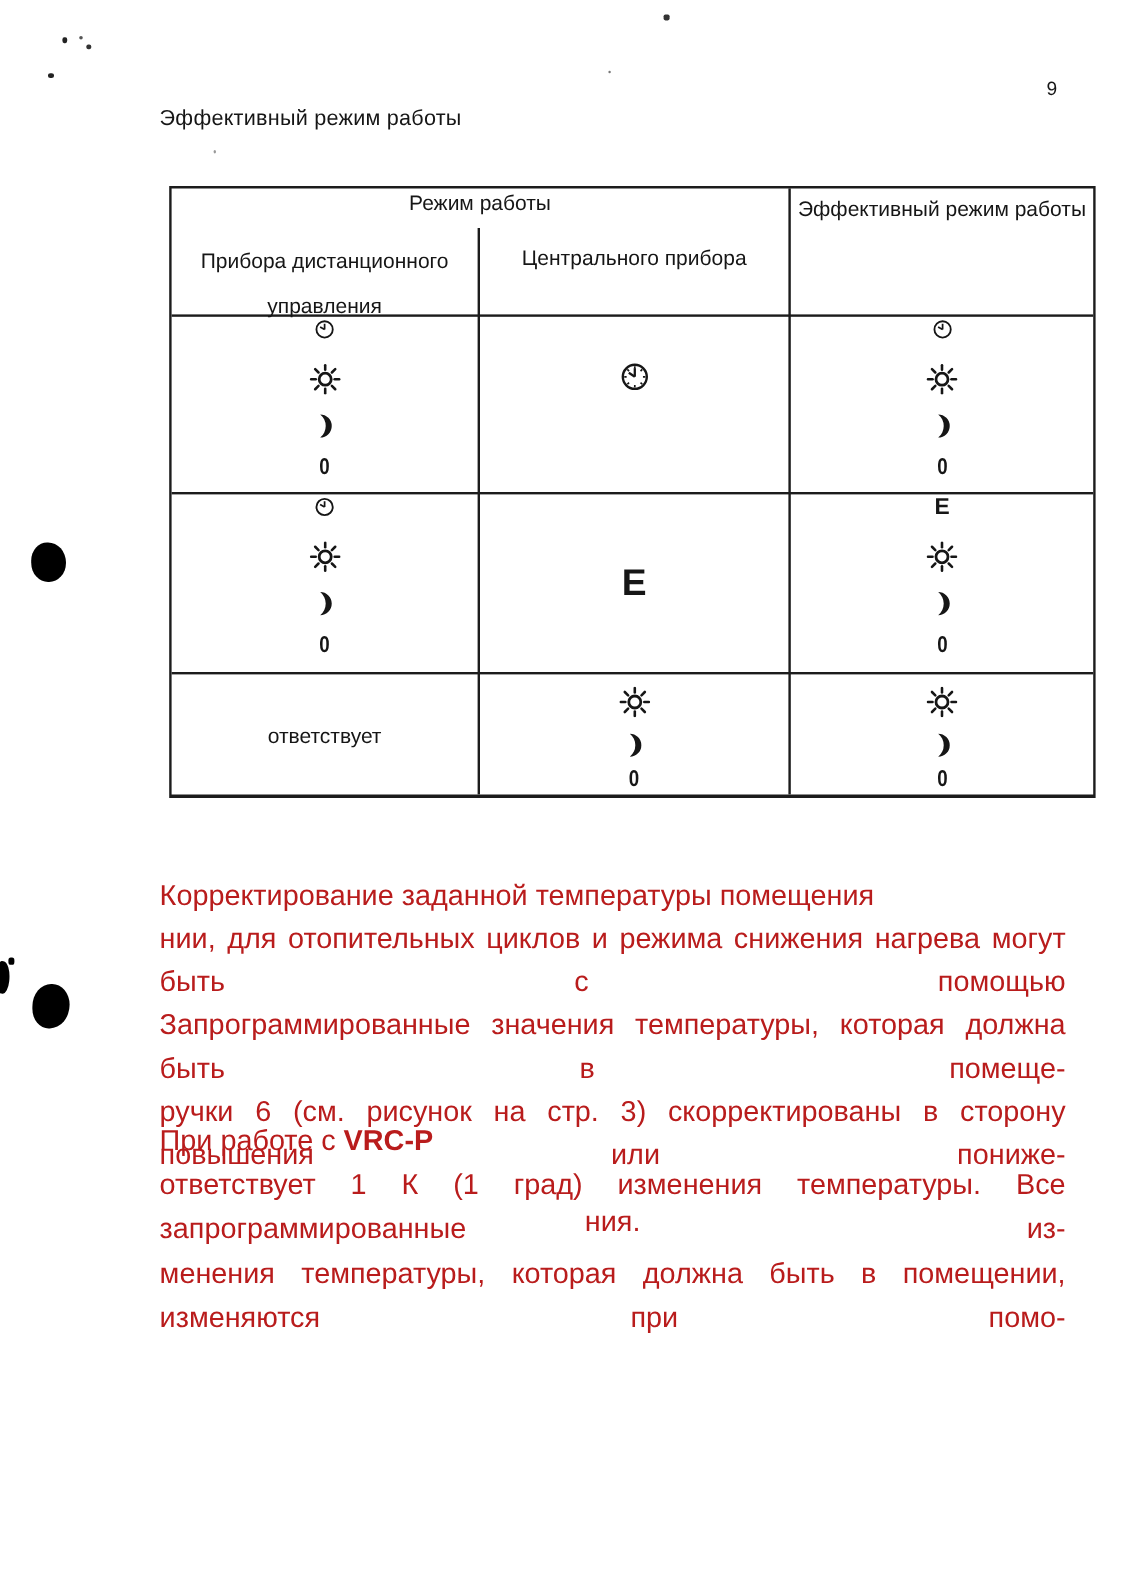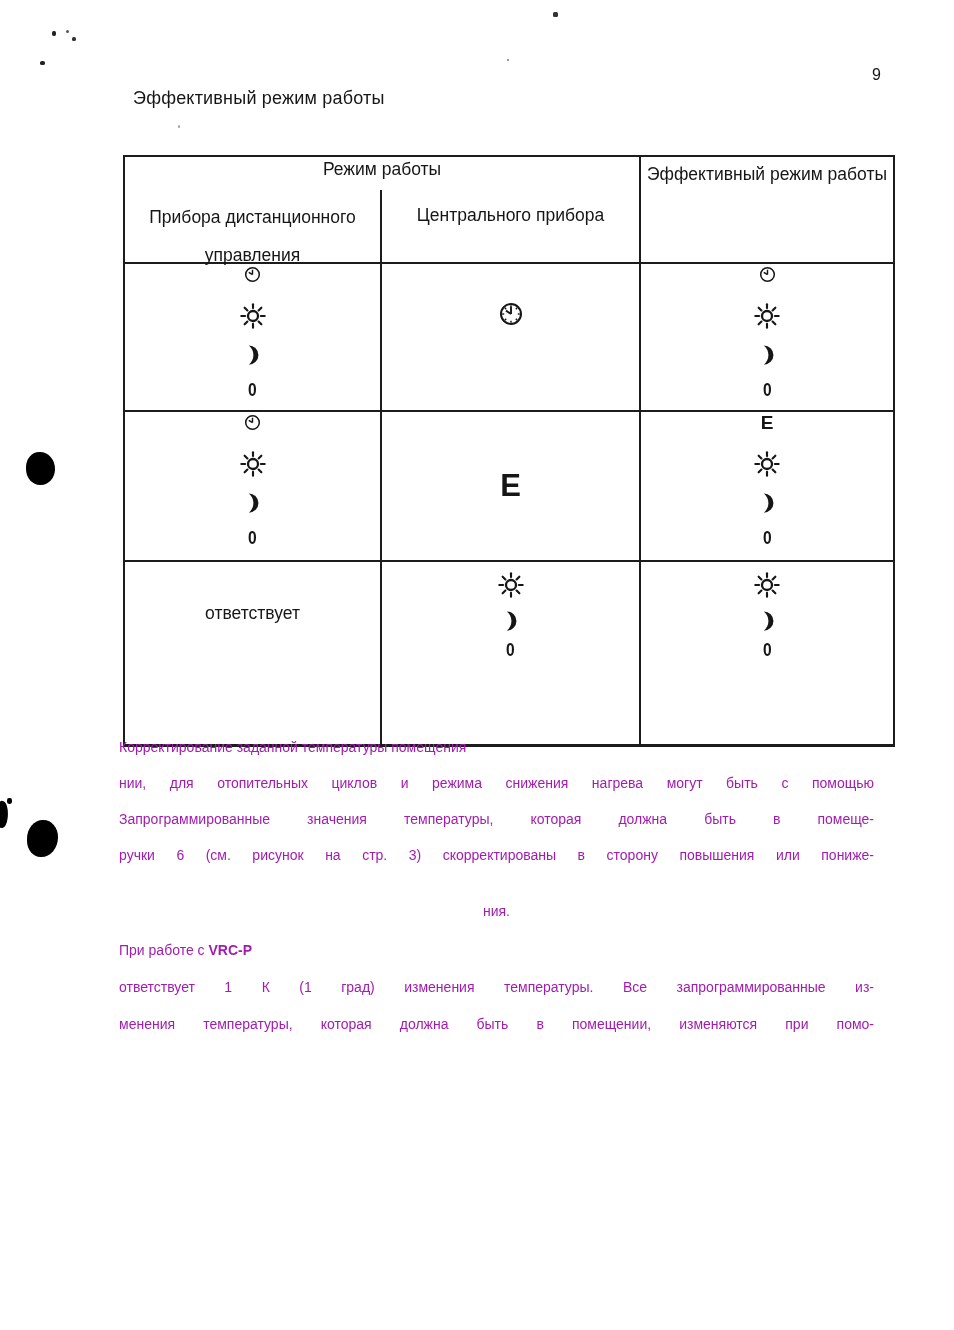--- a/index.html
+++ b/index.html
@@ -5,21 +5,21 @@
   html,body{margin:0;padding:0;background:#ffffff;}
   .page{position:relative;width:954px;height:1330px;background:#ffffff;overflow:hidden;
         font-family:"Liberation Sans","DejaVu Sans",sans-serif;color:#161616;}
   .abs{position:absolute;}
 
   
   .pageno{left:872px;top:66px;font-size:16px;}
   .doc-title{left:133px;top:88px;font-size:18px;letter-spacing:.2px;}
 
   
-  .tbl{left:123px;top:155px;width:772px;height:592px;border:2px solid #1c1c1c;border-bottom-width:3px;box-sizing:border-box;}
+  .tbl{left:141px;top:155px;width:772px;height:510px;border:2px solid #1c1c1c;border-bottom-width:3px;box-sizing:border-box;}
   .tbl-inner{position:absolute;left:0;top:0;right:0;bottom:0;}
   .vl,.hl{position:absolute;background:#1c1c1c;}
   .vl-b{left:514px;top:0;width:2px;height:100%;}
   .vl-a{left:255px;top:33px;width:2px;height:calc(100% - 33px);}
   .hl-1{top:105px;left:0;width:100%;height:2px;}
   .hl-2{top:253px;left:0;width:100%;height:2px;}
   .hl-3{top:403px;left:0;width:100%;height:2px;}
 
   .hdr{position:absolute;text-align:center;font-size:17.5px;line-height:24px;}
   .h-merged{left:0;top:8;width:514px;}
@@ -38,21 +38,21 @@
   .c-r3c2{left:257px;top:407px;width:257px;height:98px;}
   .c-r3c3{left:516px;top:407px;width:252px;height:98px;}
 
   .zero{font-size:19px;font-weight:700;transform:scaleX(.82);line-height:20px;}
   .ebig{font-size:31px;font-weight:700;line-height:32px;}
   .esmall{font-size:19px;font-weight:700;line-height:22px;}
   .ineff{font-size:17.5px;}
   .icon{display:block;}
 
   
-  .sect{position:absolute;left:119px;width:755px;font-size:14px;color:#a21caf;}
+  .sect{position:absolute;left:133px;width:755px;font-size:24px;color:#b91c1c;}
   .sect1{top:729px;line-height:36px;}
   .sect2{top:932px;line-height:37px;}
   .jline{text-align:justify;text-align-last:justify;}
   .lline{text-align:center;margin-top:20px;}
   .b{font-weight:700;}
 
   
   .artifact{position:absolute;background:#000;}
   .dot1{left:26px;top:452px;width:29px;height:33px;border-radius:47% 53% 50% 50%;}
   .dot2{left:27px;top:820px;width:31px;height:37px;border-radius:52% 48% 55% 45%;}

